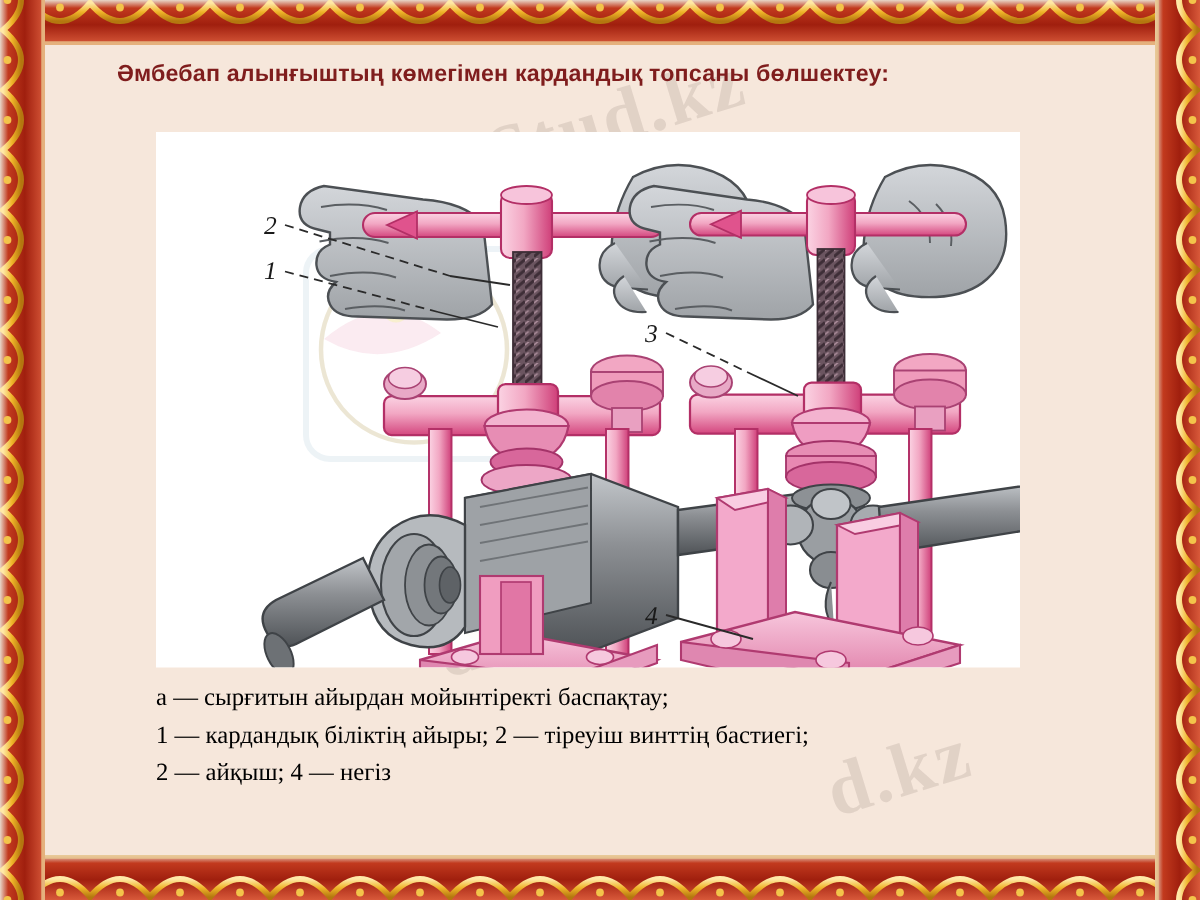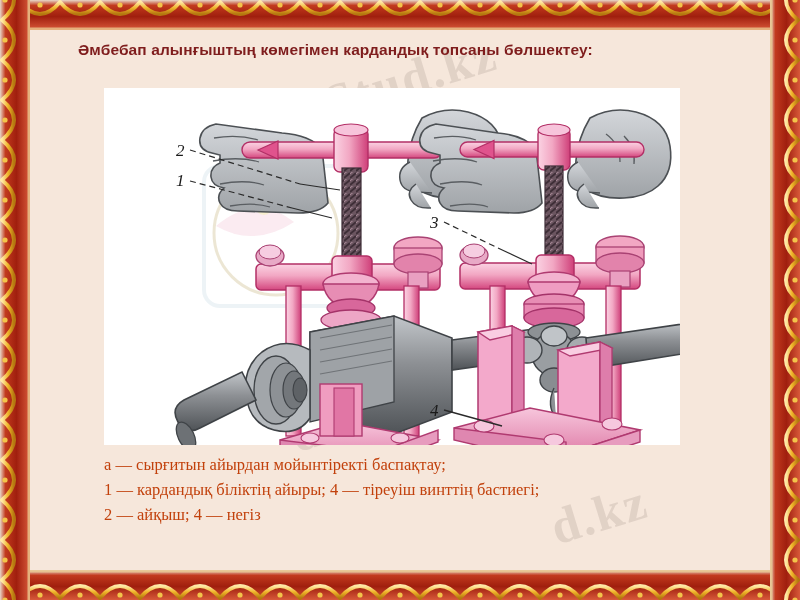--- a/index.html
+++ b/index.html
@@ -81,21 +81,21 @@
   }
   .illus-panel svg { display: block; }
 
   
   .caption {
     position: absolute;
     left: 104px; top: 452px;
     width: 640px;
     font-family: "Liberation Serif", serif;
     font-size: 16.5px;
-    color: #c2410c;
+    color: #000000;
     line-height: 25px;
   }
   .caption .ln { white-space: nowrap; }
 </style>
 </head>
 <body>
 
 <div id="slide">
 
   <div class="mat"></div>
@@ -361,21 +361,21 @@
         <g font-family="Liberation Serif, serif" font-style="italic" font-size="17" fill="#1a1a1a">
           <text x="36" y="328">4</text>
           <path d="M50 322 L108 338" stroke="#2a2a2a" stroke-width="1.3" fill="none"></path>
         </g>
       </g>
     </svg>
   </div>
 
   <div class="caption">
     <div class="ln">а — сырғитын айырдан мойынтіректі баспақтау;</div>
-    <div class="ln">1 — кардандық біліктің айыры; 4 — тіреуіш винттің бастиегі;</div>
+    <div class="ln">1 — кардандық біліктің айыры; 2 — тіреуіш винттің бастиегі;</div>
     <div class="ln">2 — айқыш; 4 — негіз</div>
   </div>
 
   <div class="frame-band frame-top">
     <svg width="800" height="30" viewBox="0 0 800 30">
       <defs>
         <linearGradient id="redG" x1="0" y1="0" x2="0" y2="1">
           <stop offset="0" stop-color="#e8d7c8"></stop>
           <stop offset="0.18" stop-color="#c23a1e"></stop>
           <stop offset="0.55" stop-color="#a01f0e"></stop>

